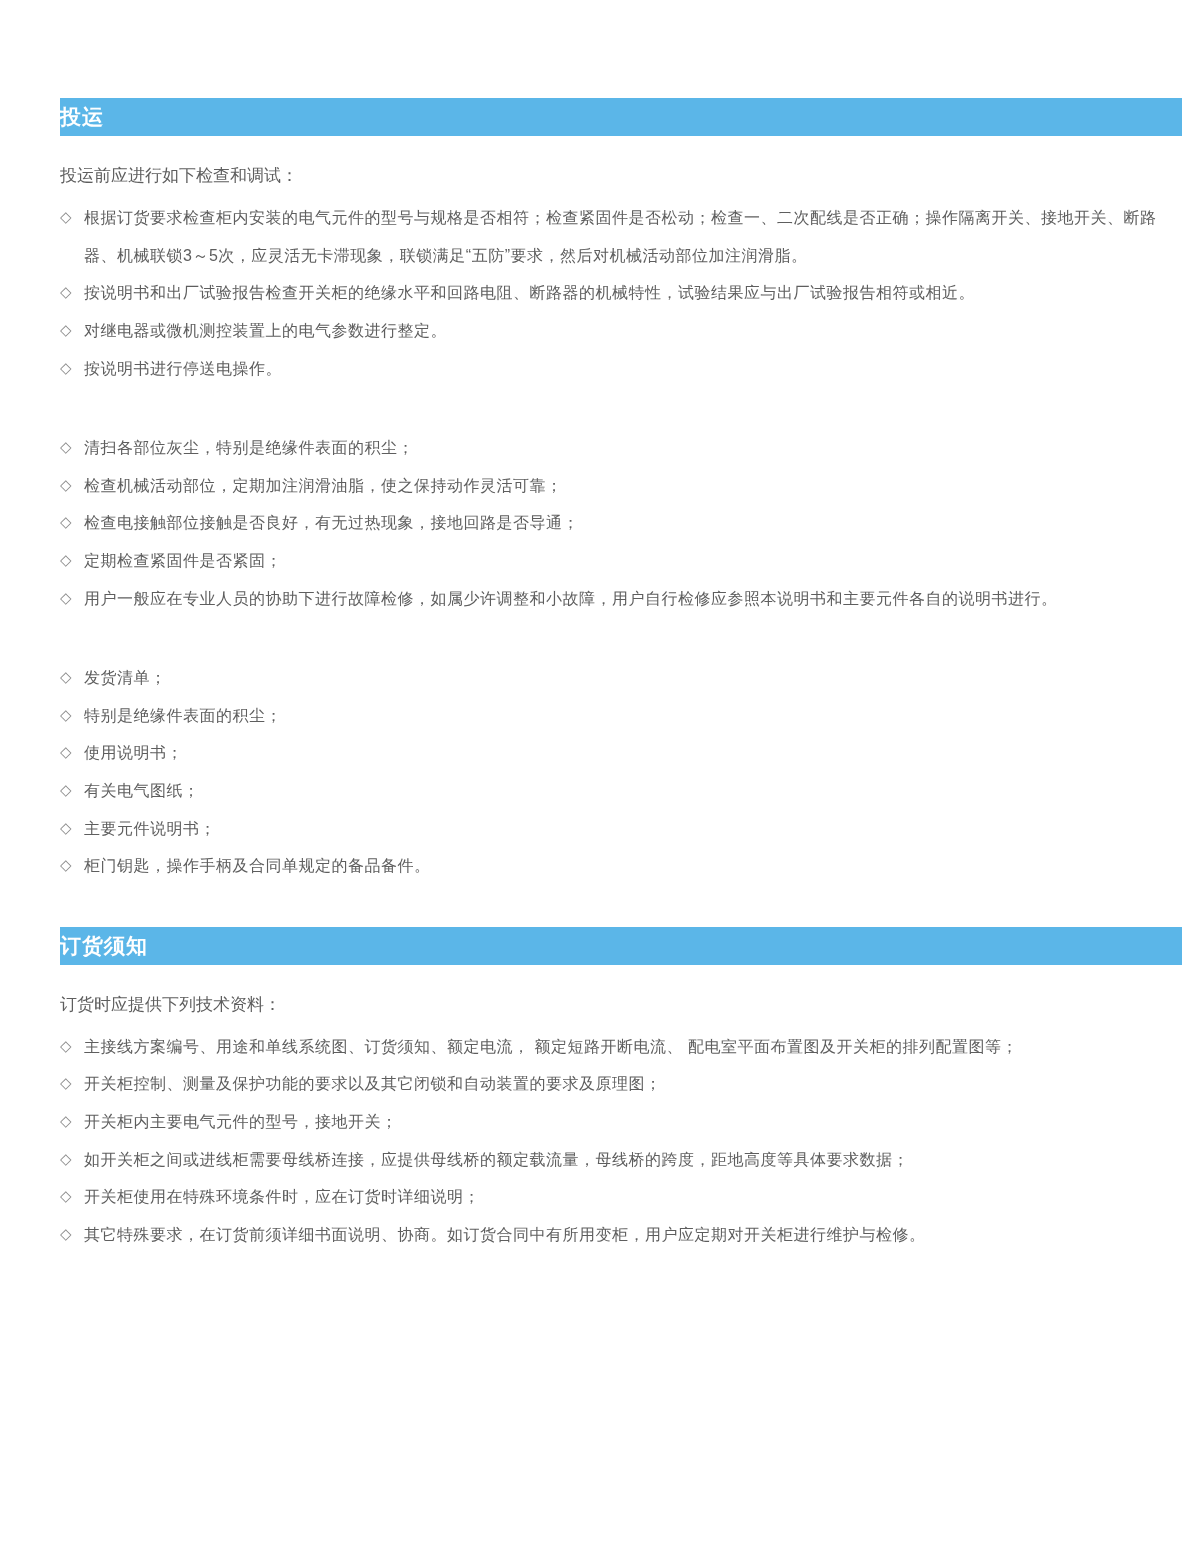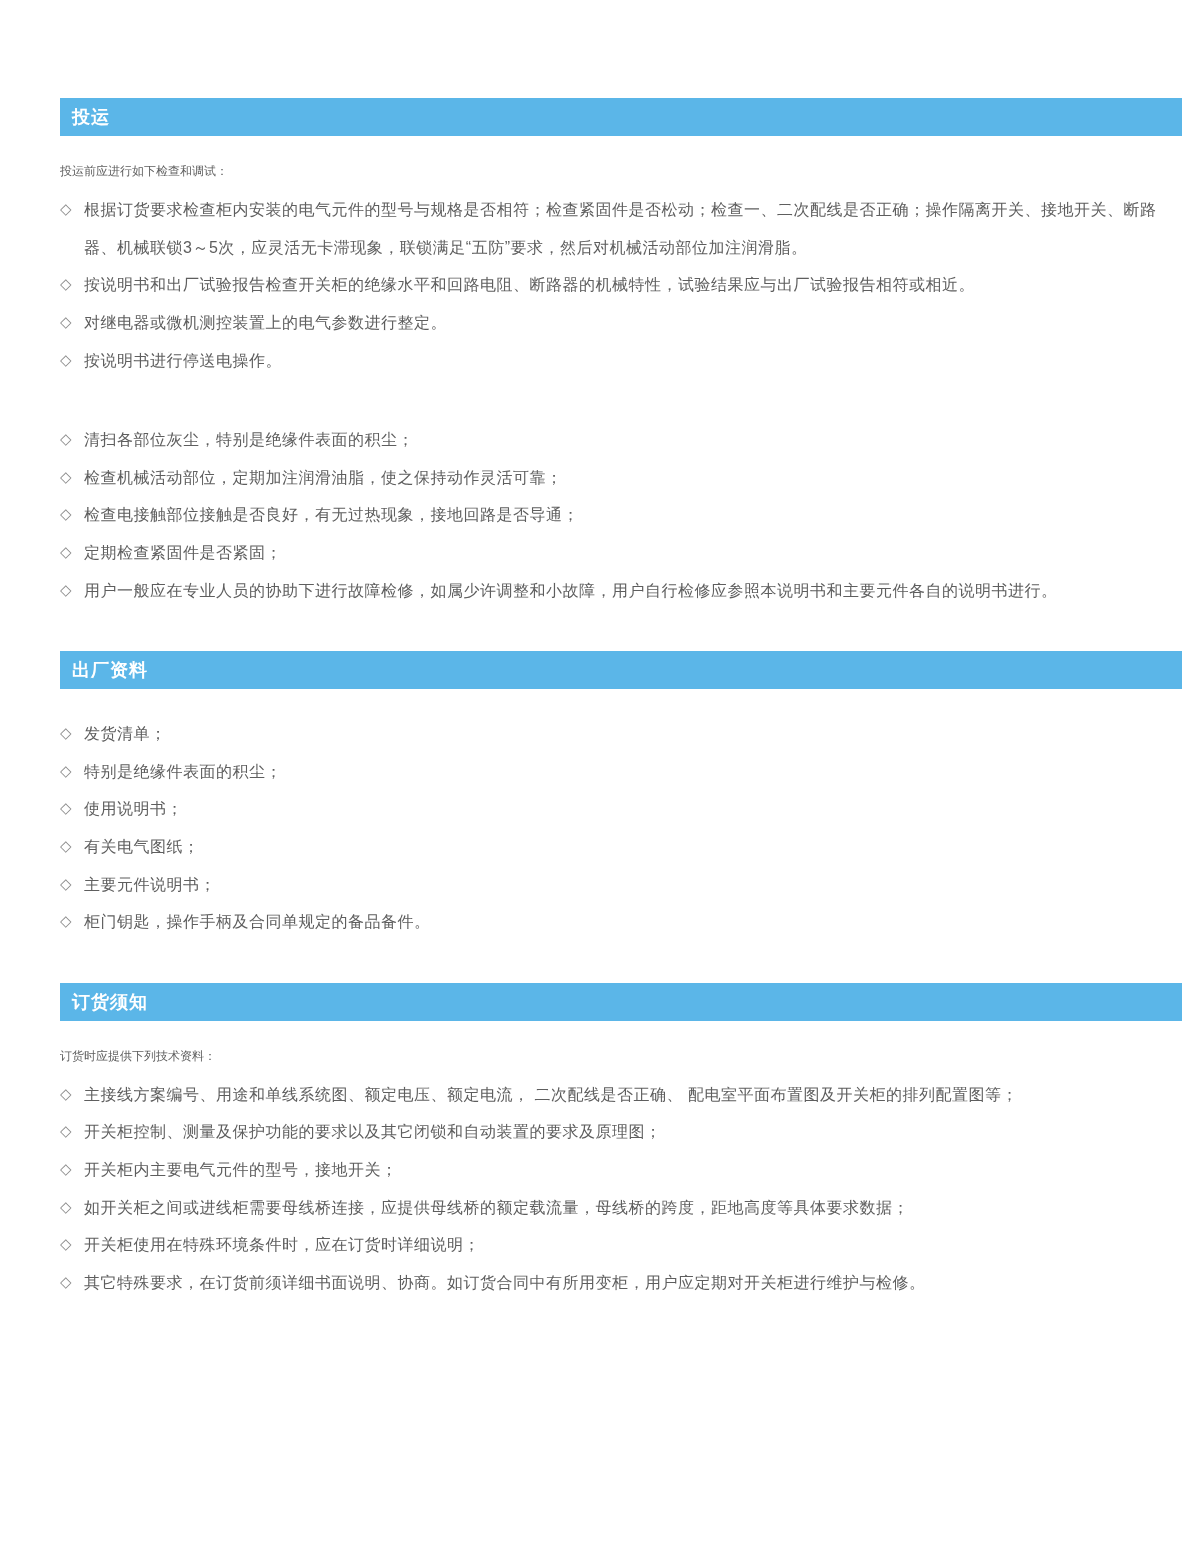--- a/index.html
+++ b/index.html
@@ -19,28 +19,27 @@
   }
   .section {
     margin-bottom: 42px;
   }
   .section-header {
     box-sizing: border-box;
     height: 38px;
     line-height: 38px;
     background: #5bb6e8;
     color: #ffffff;
-    font-size: 18px;
+    font-size: 21px;
     font-weight: bold;
-    padding-left: 12px;
     letter-spacing: 1px;
     margin-bottom: 26px;
   }
   .section-intro {
-    font-size: 12px;
+    font-size: 17px;
     line-height: 1.6;
     margin: 0 0 10px 0;
     color: #5e5e5e;
   }
   .bullet-list {
     margin: 0;
     padding: 0;
   }
   .bullet-item {
     display: flex;
@@ -109,23 +108,20 @@
             <span class="bullet-text">定期检查紧固件是否紧固；</span>
           </div>
           <div class="bullet-item">
             <span class="bullet-marker">◇</span>
             <span class="bullet-text">用户一般应在专业人员的协助下进行故障检修，如属少许调整和小故障，用户自行检修应参照本说明书和主要元件各自的说明书进行。</span>
           </div>
         </div>
   </div>
 
   <div class="section">
-    <div class="section-header">
-      <span>出厂资料</span>
-    </div>
     <div class="bullet-list">
           <div class="bullet-item">
             <span class="bullet-marker">◇</span>
             <span class="bullet-text">发货清单；</span>
           </div>
           <div class="bullet-item">
             <span class="bullet-marker">◇</span>
             <span class="bullet-text">特别是绝缘件表面的积尘；</span>
           </div>
           <div class="bullet-item">
@@ -148,21 +144,21 @@
   </div>
 
   <div class="section">
     <div class="section-header">
       <span>订货须知</span>
     </div>
     <p class="section-intro">订货时应提供下列技术资料：</p>
     <div class="bullet-list">
           <div class="bullet-item">
             <span class="bullet-marker">◇</span>
-            <span class="bullet-text">主接线方案编号、用途和单线系统图、额定电压、额定电流， 二次配线是否正确、 配电室平面布置图及开关柜的排列配置图等；</span>
+            <span class="bullet-text">主接线方案编号、用途和单线系统图、订货须知、额定电流， 额定短路开断电流、 配电室平面布置图及开关柜的排列配置图等；</span>
           </div>
           <div class="bullet-item">
             <span class="bullet-marker">◇</span>
             <span class="bullet-text">开关柜控制、测量及保护功能的要求以及其它闭锁和自动装置的要求及原理图；</span>
           </div>
           <div class="bullet-item">
             <span class="bullet-marker">◇</span>
             <span class="bullet-text">开关柜内主要电气元件的型号，接地开关；</span>
           </div>
           <div class="bullet-item">

